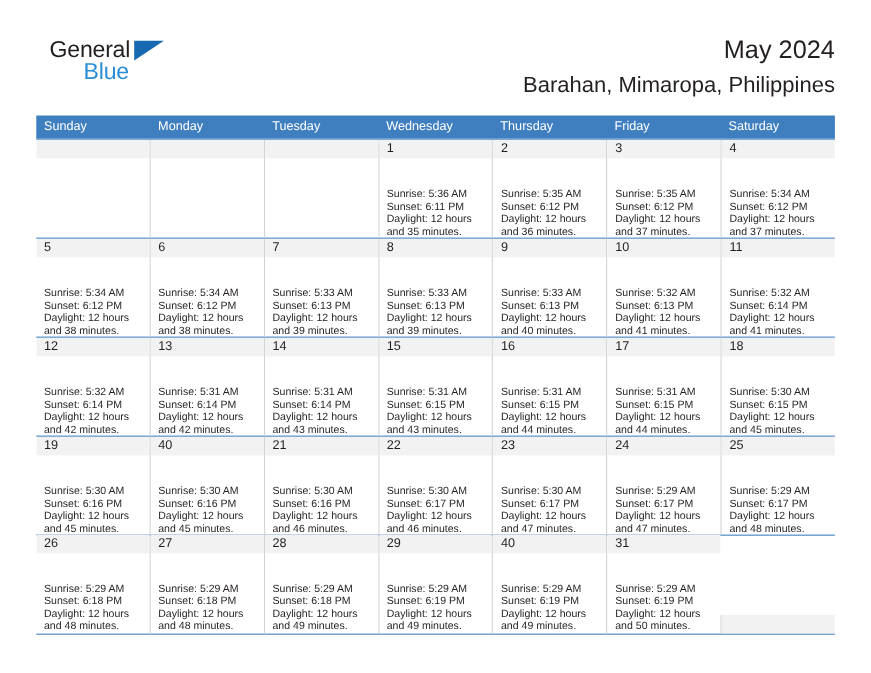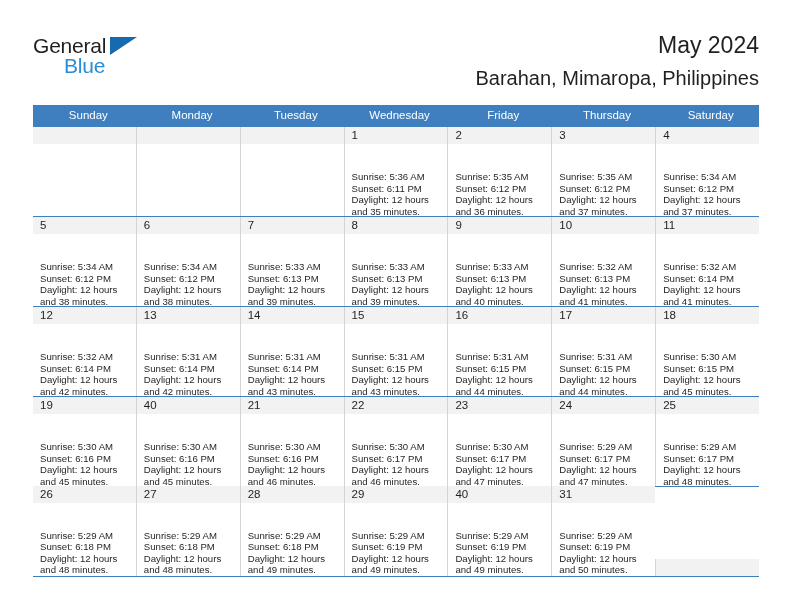--- a/index.html
+++ b/index.html
@@ -24,21 +24,21 @@
   
   .header {
     position: absolute;
     left: 33px;
     top: 28px;
     right: 33px;
     height: 70px;
   }
   .brand {
     position: absolute;
-    left: 0;
+    left: 12px;
     top: 6px;
     width: 230px;
     height: 56px;
   }
   .brand-line1 {
     position: absolute;
     left: 0;
     top: 0;
     font-size: 21px;
     letter-spacing: -0.2px;
@@ -88,21 +88,20 @@
   .calendar {
     position: absolute;
     left: 33px;
     top: 105px;
     width: 726px;
   }
   .weekdays {
     display: flex;
     background: #3f7fbf;
     height: 21px;
-    text-align: center;
   }
   .weekday {
     flex: 1 1 0;
     color: #ffffff;
     font-size: 11.5px;
     line-height: 21px;
     padding-left: 7px;
     box-sizing: border-box;
     white-space: nowrap;
   }
@@ -164,22 +163,22 @@
       <div class="cal-subtitle">Barahan, Mimaropa, Philippines</div>
     </div>
   </div>
 
   <div class="calendar">
     <div class="weekdays">
       <div class="weekday">Sunday</div>
       <div class="weekday">Monday</div>
       <div class="weekday">Tuesday</div>
       <div class="weekday">Wednesday</div>
+      <div class="weekday">Thursday</div>
       <div class="weekday">Friday</div>
-      <div class="weekday">Thursday</div>
       <div class="weekday">Saturday</div>
     </div>
 
     <div id="weeks-container">
         <div class="week">
           <div class="daycell empty">
             <div class="numband"></div>
           </div>
           <div class="daycell empty">
             <div class="numband"></div>

